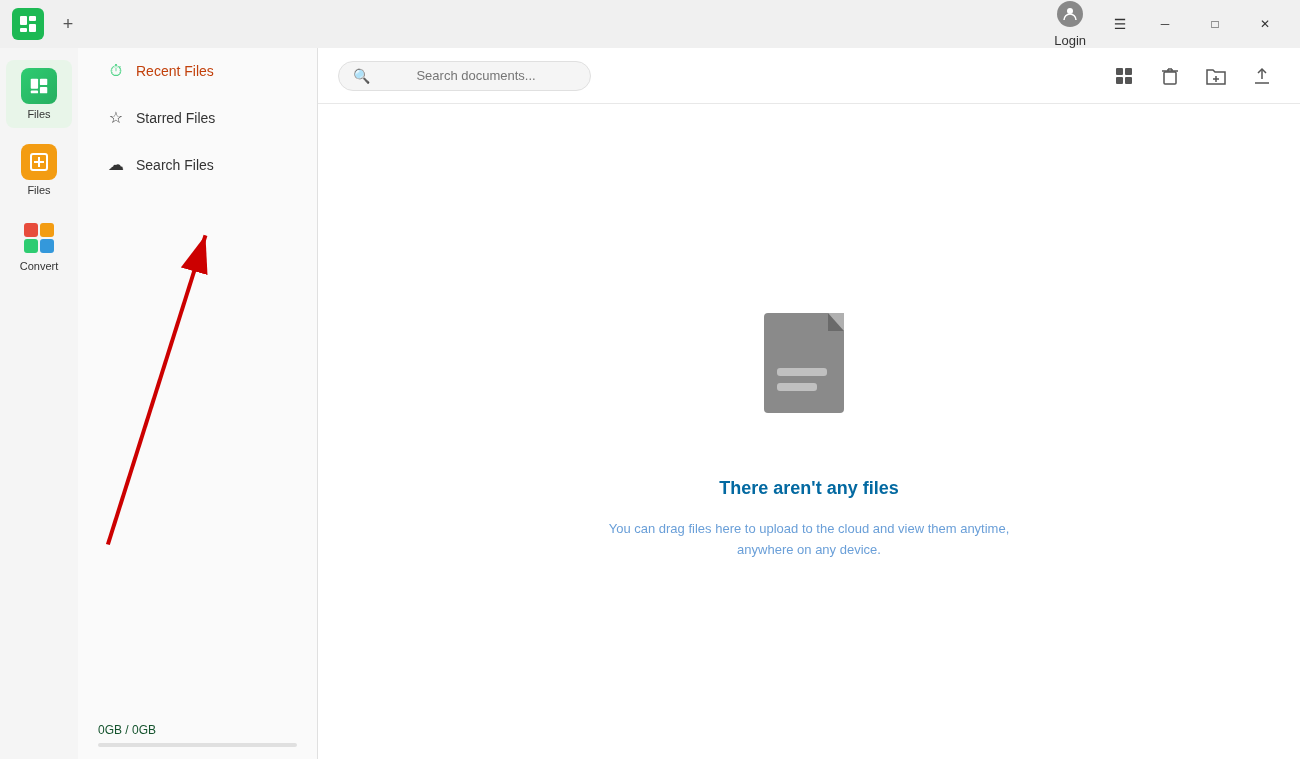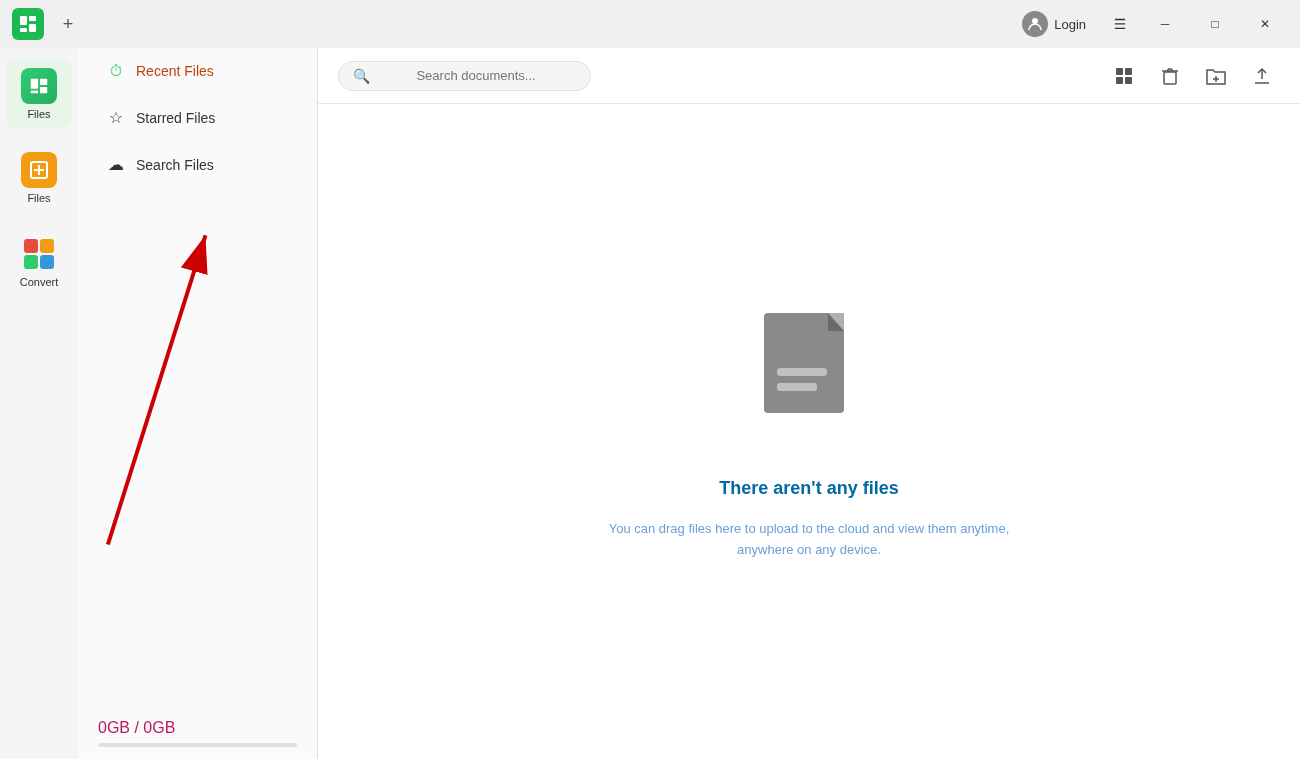--- a/index.html
+++ b/index.html
@@ -30,20 +30,21 @@
       border-radius: 4px;
     }
     .titlebar-spacer { flex: 1; }
     .titlebar-right {
       display: flex; align-items: center; gap: 4px;
     }
     .titlebar-user {
       display: flex; align-items: center; gap: 6px;
       font-size: 13px; color: #333;
       margin-right: 12px;
+      flex-direction: column;
     }
     .user-avatar {
       width: 26px; height: 26px;
       border-radius: 50%;
       background: #888;
       display: flex; align-items: center; justify-content: center;
       color: white; font-size: 14px;
     }
     .wintitle-btn {
       width: 46px; height: 32px;
@@ -67,21 +68,21 @@
     }
 
     
     .sidebar-icons {
       width: 78px;
       background: #f5f5f5;
       display: flex;
       flex-direction: column;
       align-items: center;
       padding-top: 12px;
-      gap: 16px;
+      gap: 8px;
       flex-shrink: 0;
     }
     .sidebar-icon-item {
       width: 66px;
       display: flex; flex-direction: column; align-items: center;
       padding: 8px 4px;
       border-radius: 8px;
       cursor: pointer;
       gap: 4px;
     }
@@ -116,22 +117,22 @@
       cursor: pointer;
       font-size: 14px; color: #333;
       border-radius: 6px;
       margin: 2px 8px;
     }
     .nav-item.active { color: #2ecc71; }
     .nav-item .nav-icon { font-size: 16px; width: 20px; text-align: center; }
     .nav-bottom {
       margin-top: auto;
       padding: 12px 20px;
-      font-size: 16px;
-      color: #be185d;
+      font-size: 12px;
+      color: #14532d;
     }
     .storage-bar {
       width: 100%;
       height: 4px;
       background: #e0e0e0;
       border-radius: 2px;
       margin-top: 6px;
     }
     .storage-fill {
       height: 100%;

